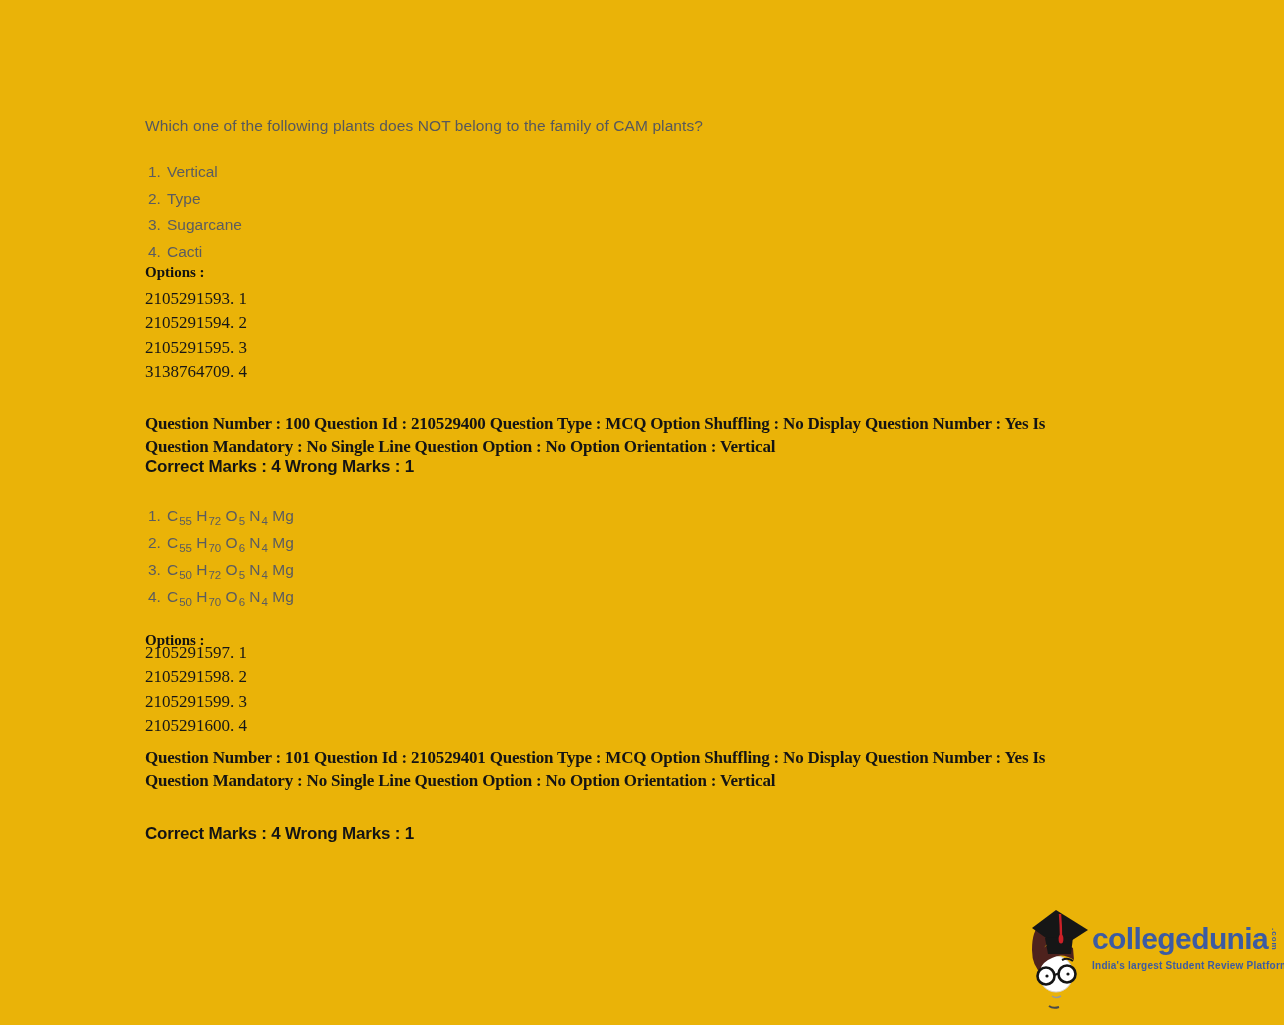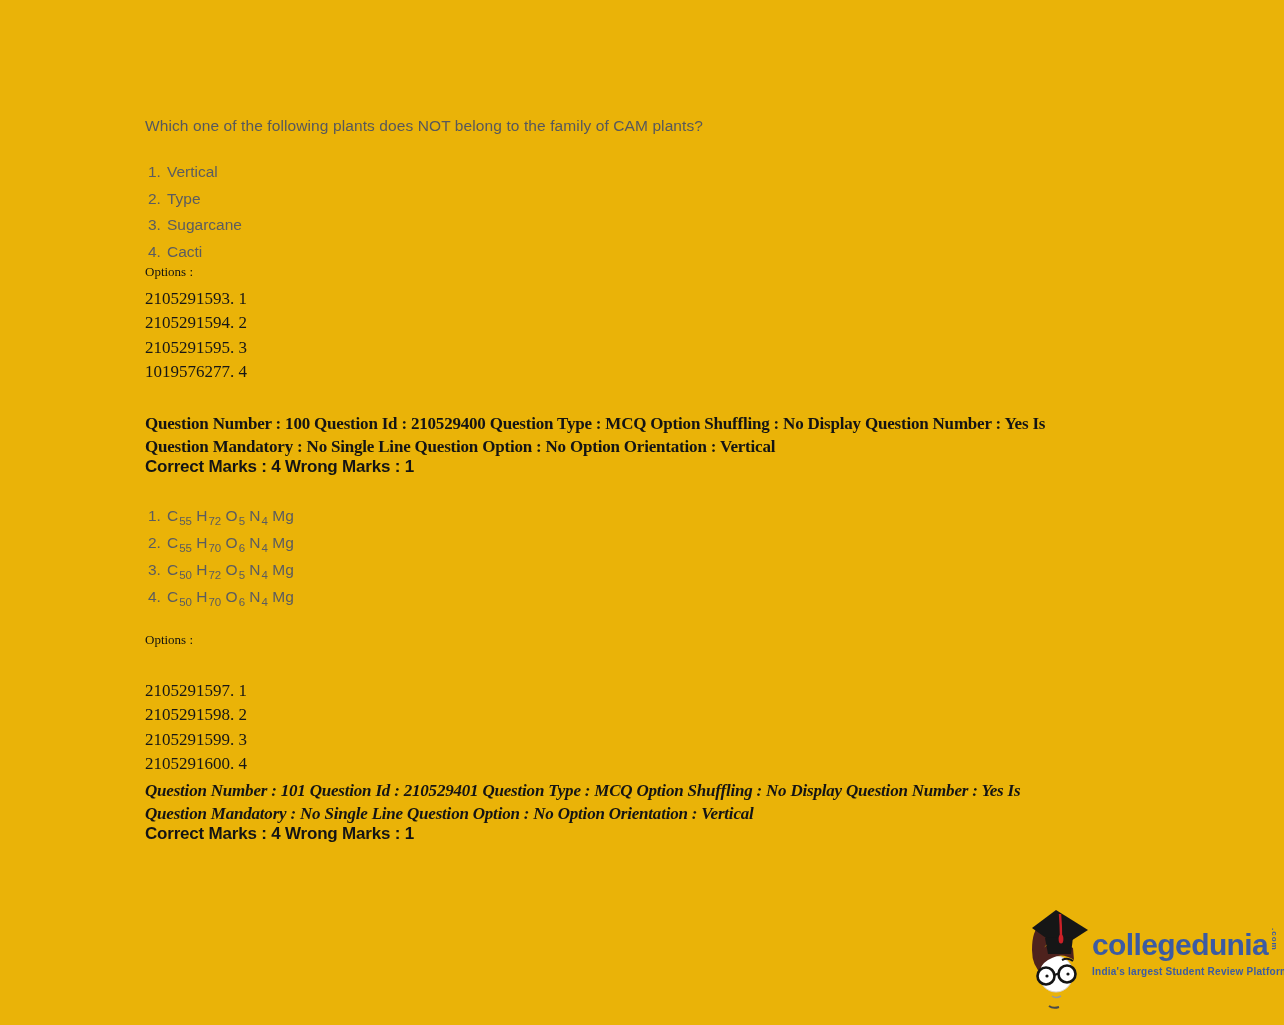--- a/index.html
+++ b/index.html
@@ -39,22 +39,22 @@
   .formula sub {
     font-size: 11.5px;
     line-height: 0;
   }
   .formula span { margin-right: 1px; }
   
   .options-heading {
     position: absolute;
     left: 145px;
     font-family: "Liberation Serif", serif;
-    font-weight: 400;
-    font-size: 13px;
+    font-weight: 700;
+    font-size: 15px;
     color: #111111;
   }
   .option-ids {
     position: absolute;
     left: 145px;
     font-family: "Liberation Serif", serif;
     font-size: 17px;
     color: #161616;
   }
   .option-ids .id-row { line-height: 24.3px; }
@@ -81,22 +81,22 @@
   
   #q1-text   { top: 117px; }
   #q1-list   { top: 159px; }
   #opts1     { top: 264px; }
   #ids1      { top: 287px; }
   #meta1     { top: 413px; }
   #marks1    { top: 457px; }
   #q2-text   { top: 486px; }
   #q2-list   { top: 502px; }
   #opts2     { top: 632px; }
-  #ids2      { top: 679px; text-align: center; }
-  #meta2     { top: 780px; font-style: italic; }
+  #ids2      { top: 641px; text-align: center; }
+  #meta2     { top: 747px; }
   #marks2    { top: 824px; }
 
   
   .logo {
     position: absolute;
     left: 1026px;
     top: 908px;
     width: 232px;
     height: 104px;
     display: flex;
@@ -112,21 +112,20 @@
     display: flex;
     align-items: flex-start;
   }
   .brand {
     font-family: "Liberation Sans", sans-serif;
     font-weight: 700;
     font-size: 30px;
     letter-spacing: -0.6px;
     color: var(--brand-color, #3c5ba2);
     line-height: 30px;
-    margin-top: 6px;
   }
   .tld {
     writing-mode: vertical-rl;
     font-family: "Liberation Sans", sans-serif;
     font-weight: 700;
     font-size: 8px;
     color: var(--brand-color, #3c5ba2);
     margin-left: 2px;
     margin-top: 4px;
     letter-spacing: 1px;
@@ -162,21 +161,21 @@
       <span class="choice-num">4.</span><span>Cacti</span>
     </span>
   </div>
 
   <div id="opts1" class="options-heading">Options :</div>
 
   <div id="ids1" class="option-ids">
     <div class="id-row">2105291593. 1</div>
     <div class="id-row">2105291594. 2</div>
     <div class="id-row">2105291595. 3</div>
-    <div class="id-row">1019576277. 4</div>
+    <div class="id-row">3138764709. 4</div>
   </div>
 
   <div id="meta1" class="meta">
     <span class="meta-line">Question Number : 100 Question Id : 210529400 Question Type : MCQ Option Shuffling : No Display Question Number : Yes Is</span>
     <span class="meta-line">Question Mandatory : No Single Line Question Option : No Option Orientation : Vertical</span>
   </div>
   <div id="marks1" class="marks">Correct Marks : 4 Wrong Marks : 1</div>
 
 
   <div id="q2-list" class="choices choices-2">

